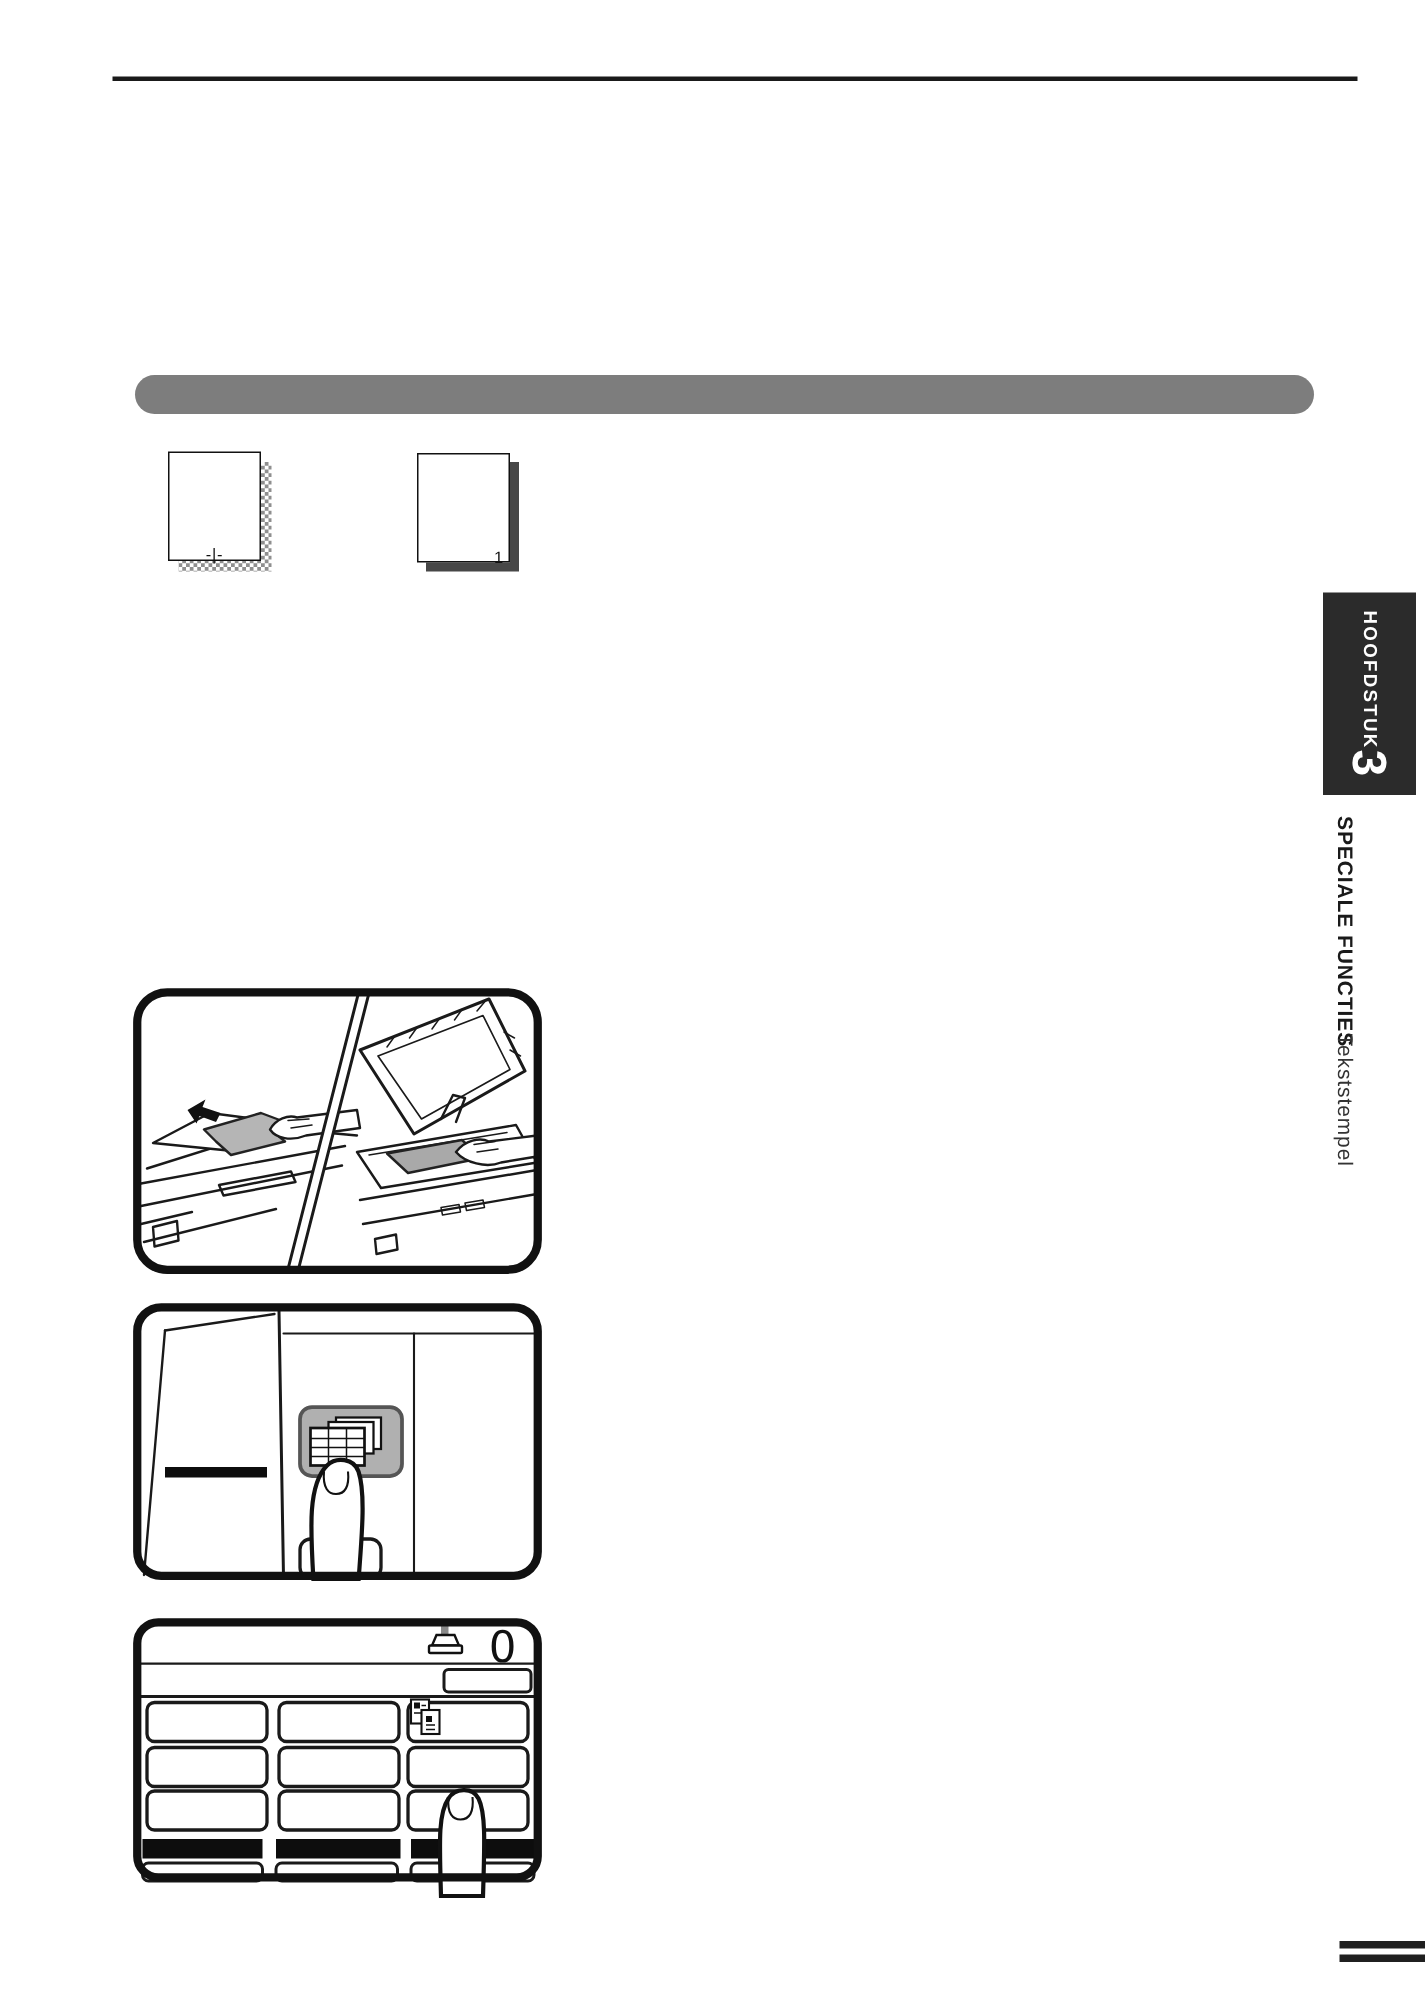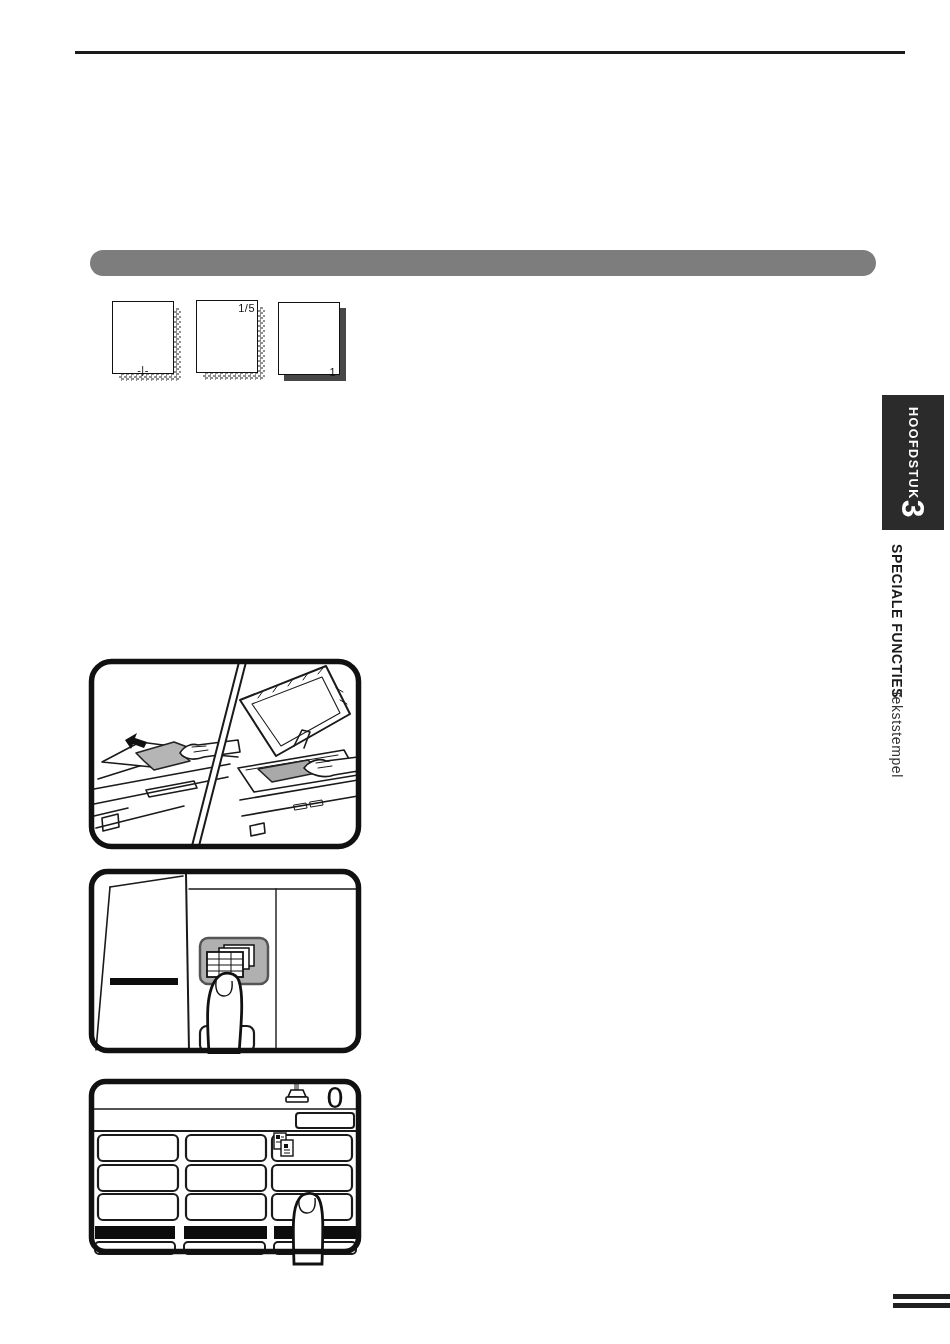--- a/index.html
+++ b/index.html
@@ -44,25 +44,20 @@
 <div class="page">
 
   <div class="top-rule"></div>
 
   <div class="section-bar"></div>
 
   <div class="doc doc1" style="left:112px;top:301px;">
     <div class="doc-shadow"></div>
     <div class="doc-face"></div>
     <span class="doc-label">-|-</span>
-  </div>
-  <div class="doc doc2" style="left:196px;top:300px;">
-    <div class="doc-shadow"></div>
-    <div class="doc-face"></div>
-    <span class="doc-label">1/5</span>
   </div>
   <div class="doc doc3" style="left:278px;top:302px;">
     <div class="doc-shadow solid"></div>
     <div class="doc-face"></div>
     <span class="doc-label">1</span>
   </div>
 
   <div class="chapter-tab">
     <div class="tab-text">
       <span>HOOFDSTUK</span><span class="chapter-num">3</span>

